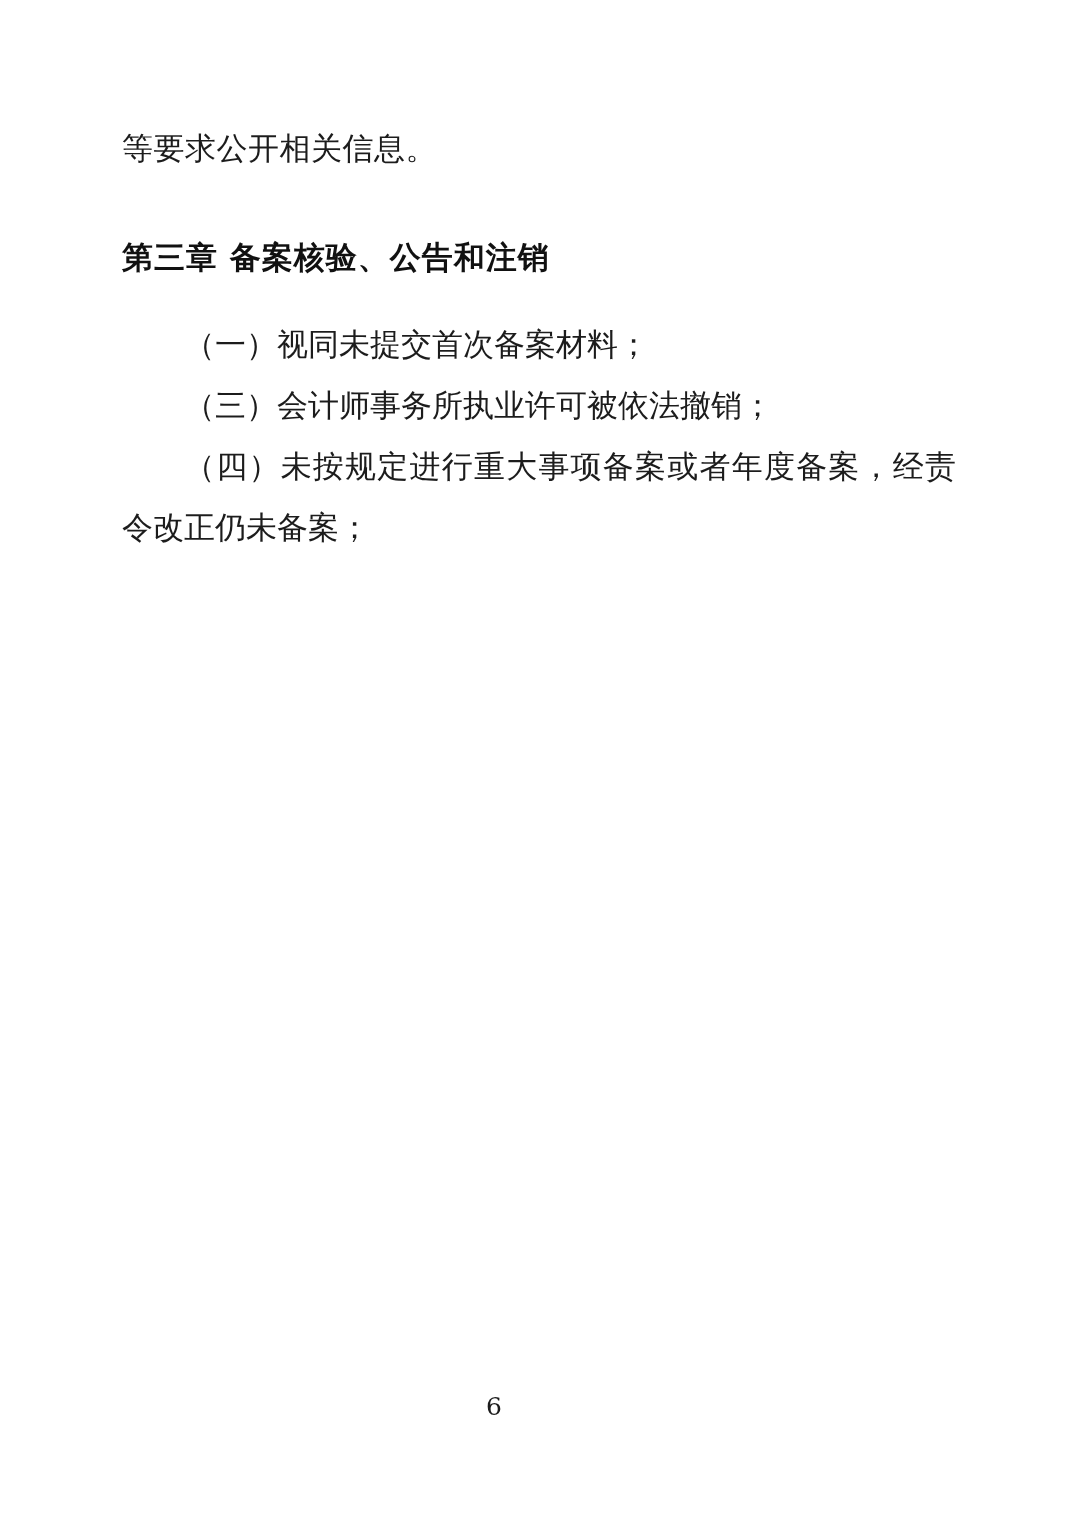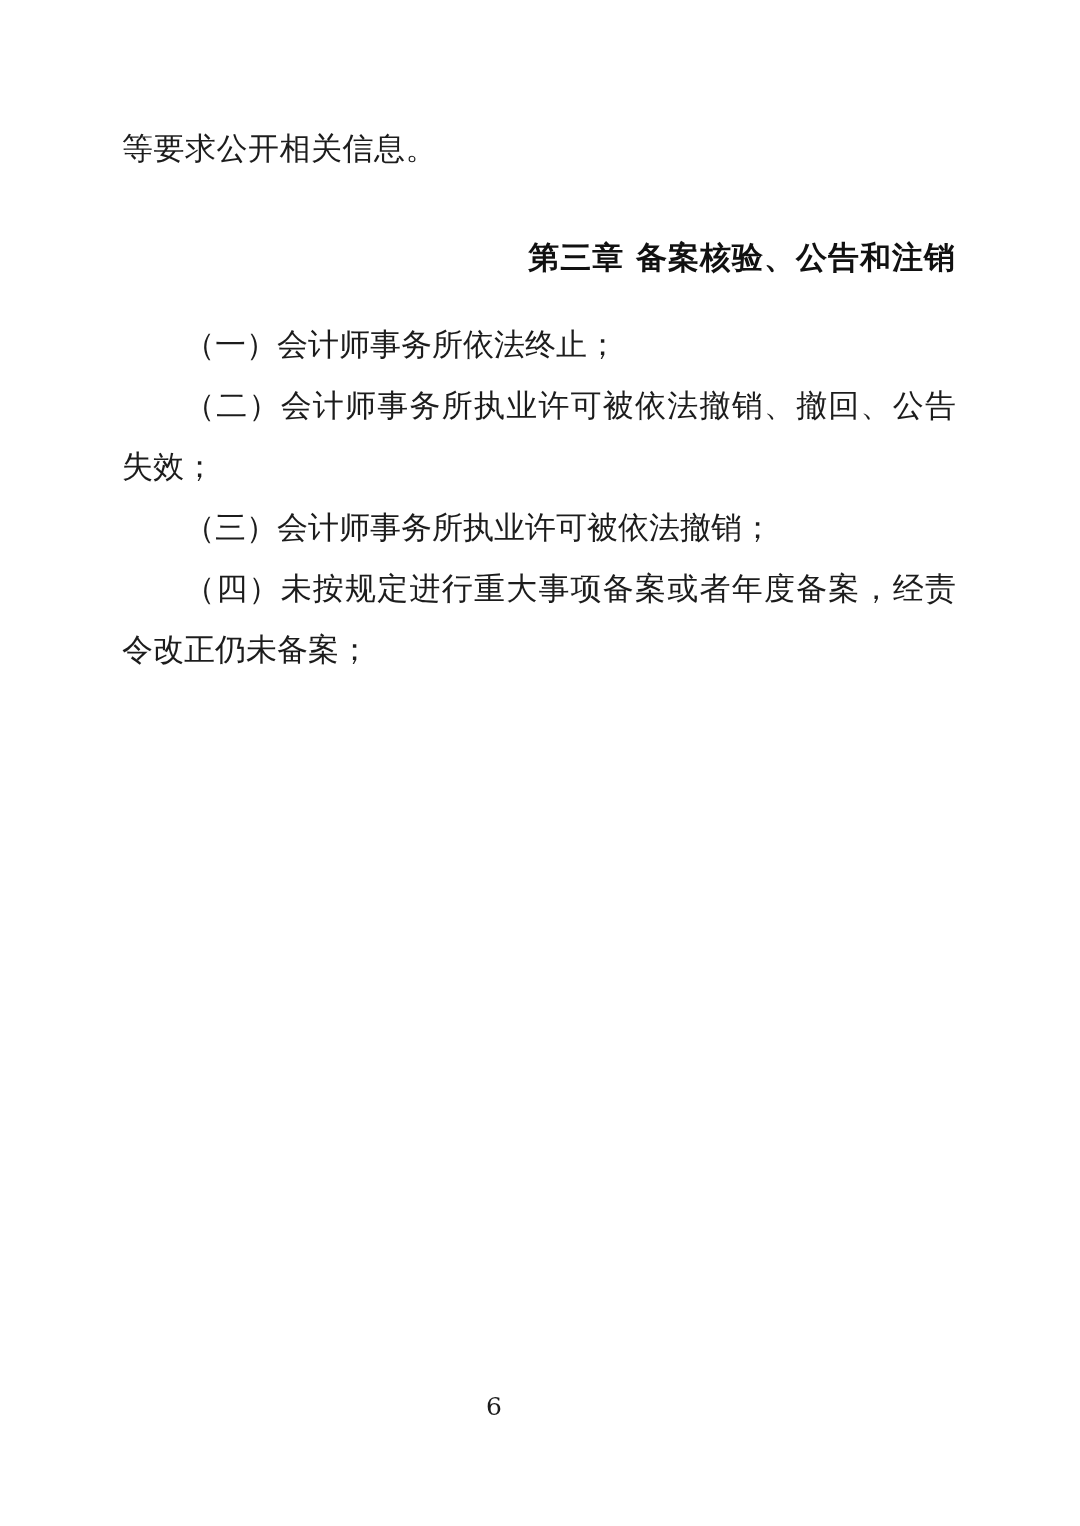--- a/index.html
+++ b/index.html
@@ -32,21 +32,21 @@
     margin: 0;
     color: #1c1c1c;
   }
   .para.indent {
     text-indent: 62px;
   }
   .chapter-heading {
     font-size: 31px;
     line-height: 61px;
     font-weight: bold;
-    text-align: right;
+    text-align: left;
     margin: 48px 0 26px 0;
     letter-spacing: 1px;
     color: #111111;
     font-family: "DejaVu Sans", "Liberation Sans", sans-serif;
   }
   .page-number {
     position: absolute;
     left: 0;
     right: 0;
     top: 1392px;
@@ -71,21 +71,20 @@
   <div class="content">
 
     <p class="para">等要求公开相关信息。</p>
 
     <h2 class="chapter-heading">第三章  备案核验、公告和注销</h2>
 
 
 
 
 
-    <p class="item">（一）会计师事务所依法终止；</p>
-    <p class="item">（二）会计师事务所执业许可被依法撤销、撤回、公告失效；</p>
+    <p class="item">（一）视同未提交首次备案材料；</p>
     <p class="item">（三）会计师事务所执业许可被依法撤销；</p>
     <p class="item">（四）未按规定进行重大事项备案或者年度备案，经责令改正仍未备案；</p>
 
   </div>
 
   <div class="page-number">6</div>
 </div>
 
 </body></html>

